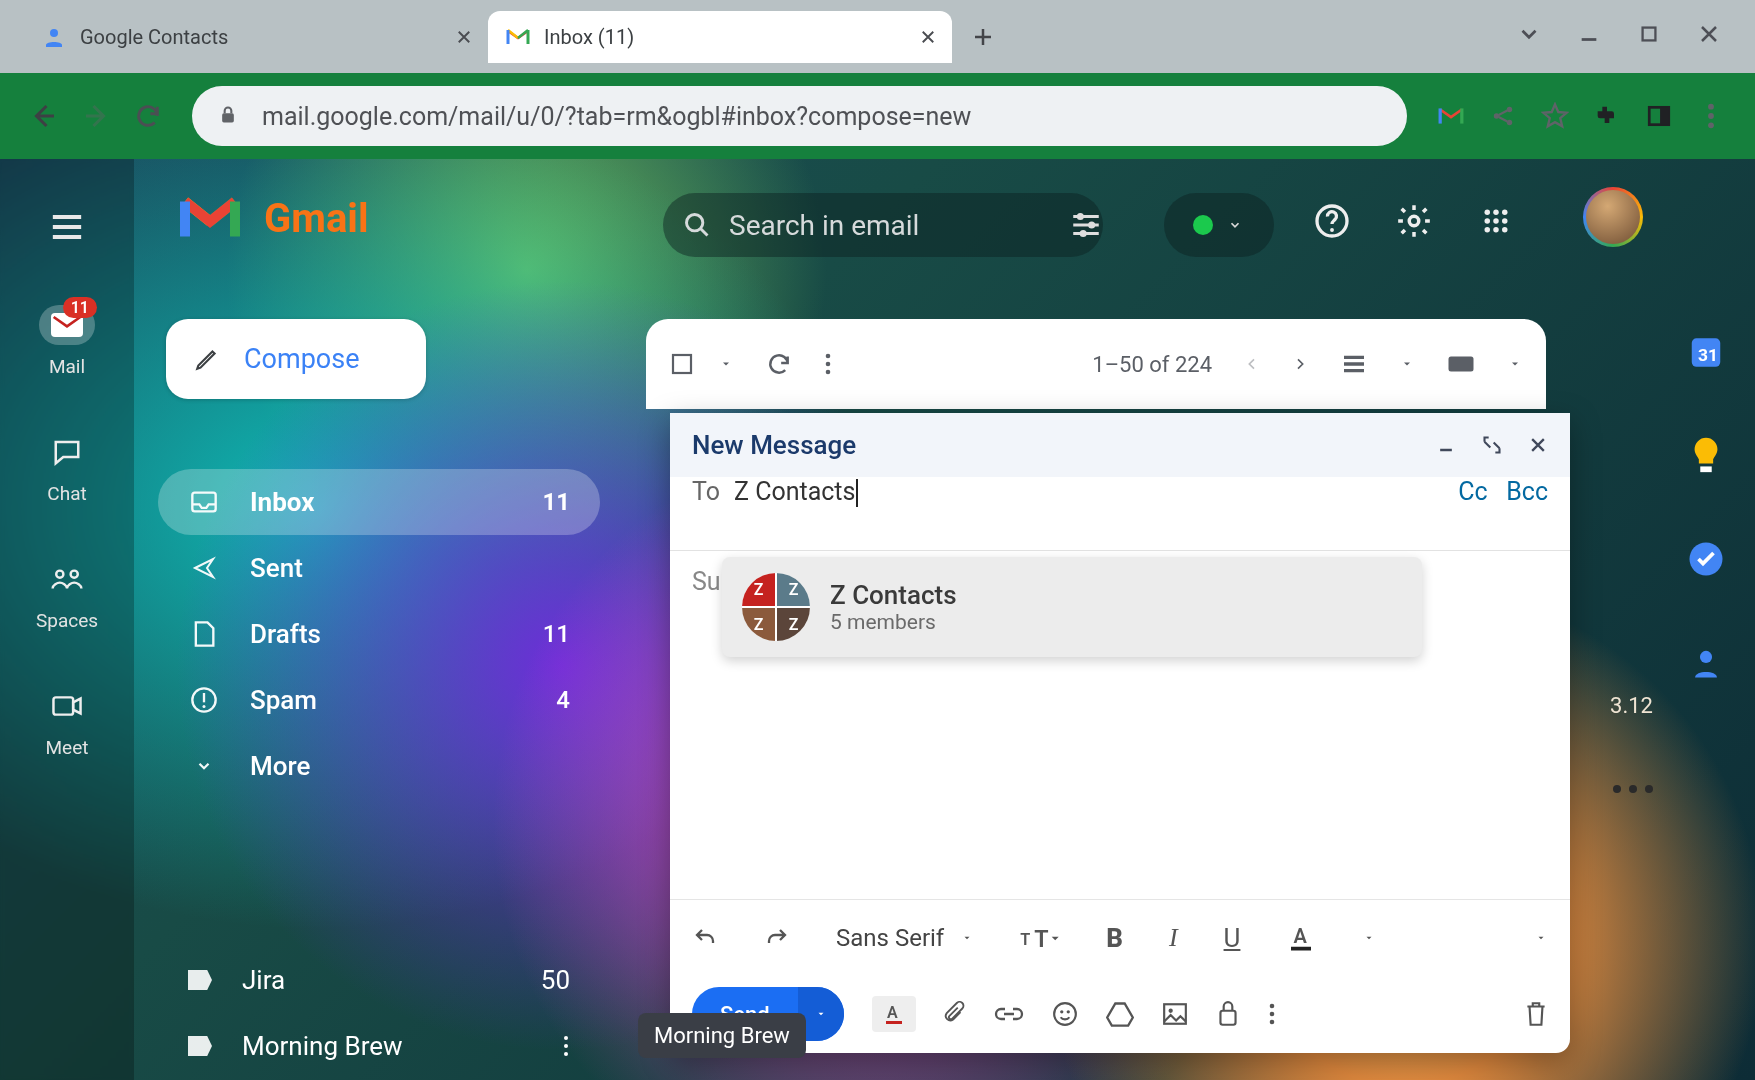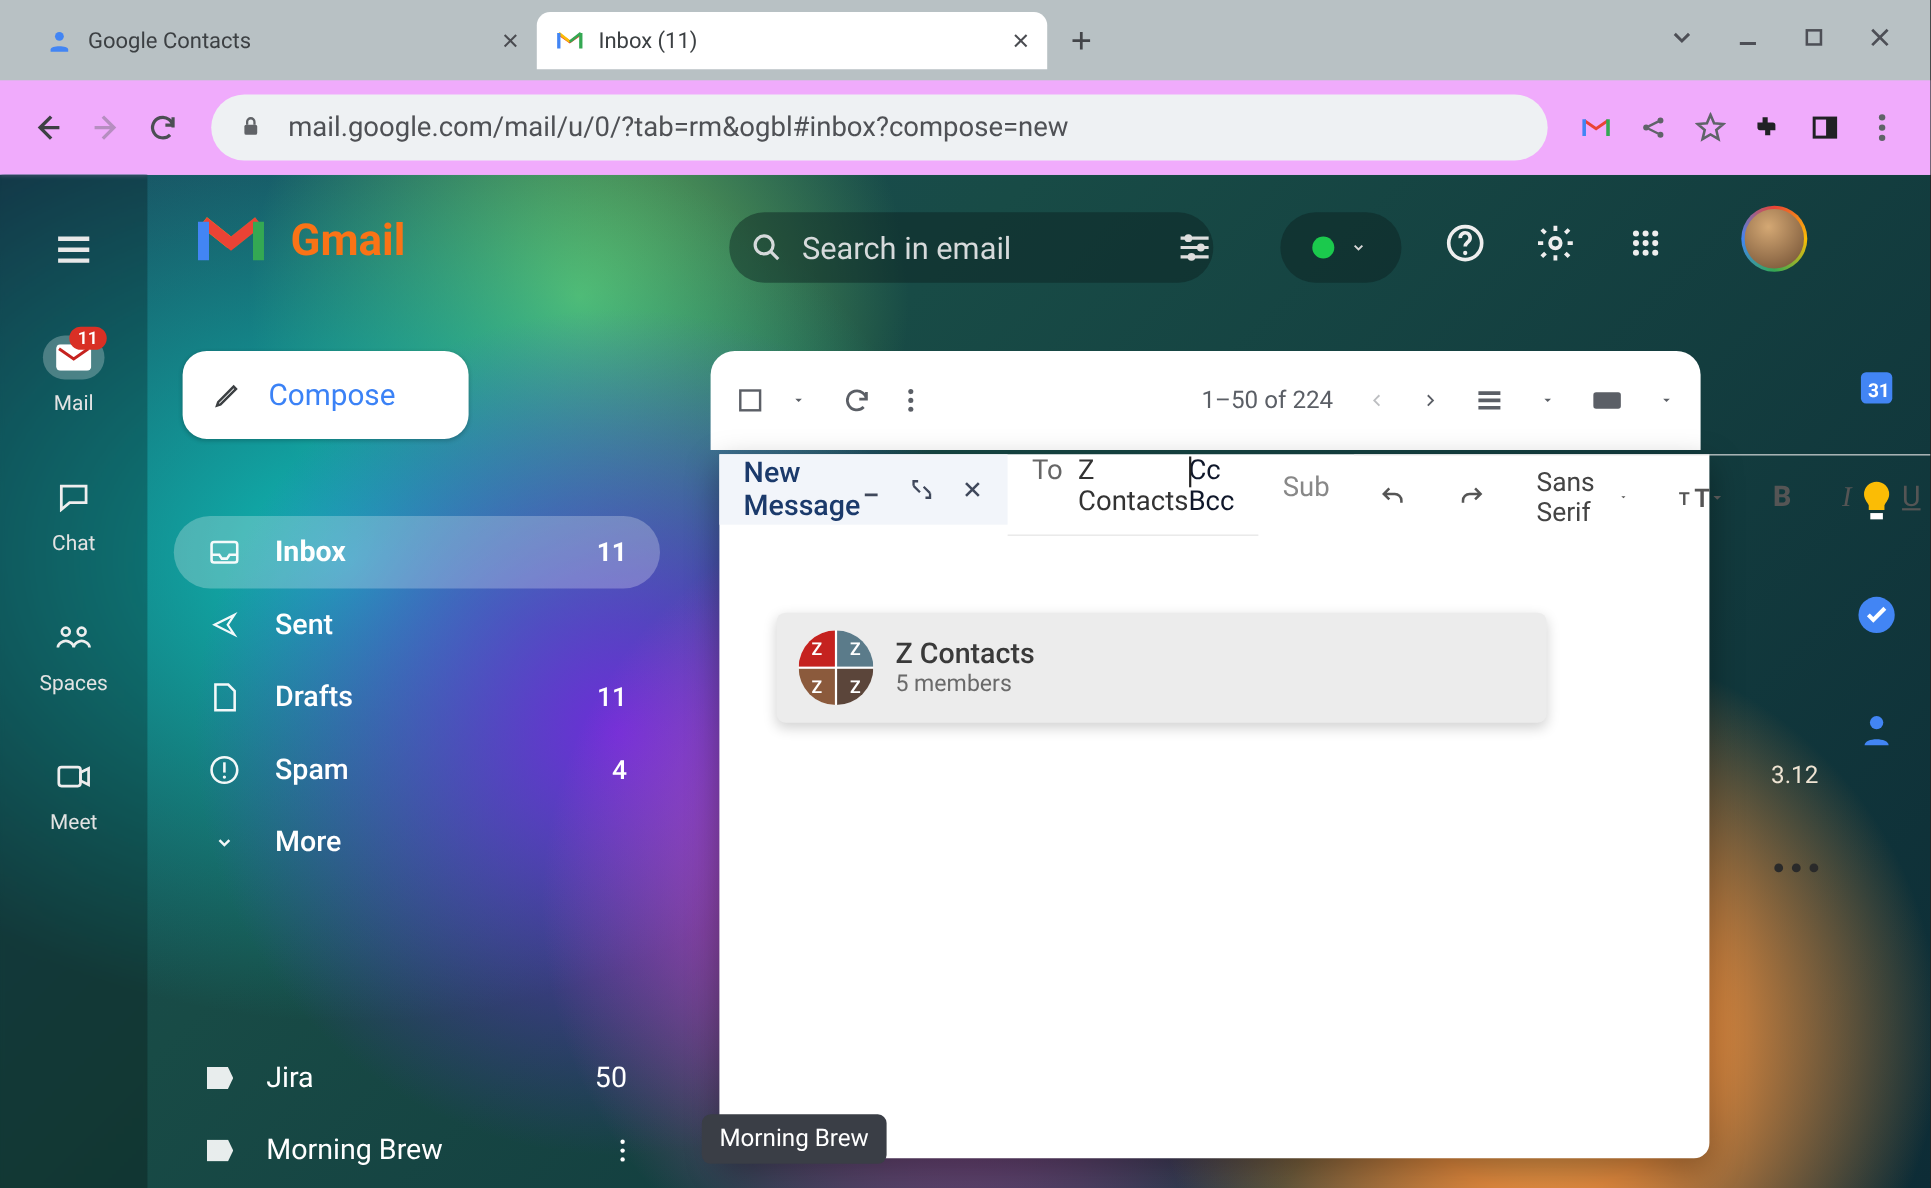--- a/index.html
+++ b/index.html
@@ -19,21 +19,21 @@
 .chrome{height:159px;background:var(--chrome-bg);display:flex;flex-direction:column}
 .tabstrip{display:flex;align-items:center;height:73px;padding-left:24px;}
 .tab{height:52px;display:flex;align-items:center;border-radius:12px 12px 0 0;padding:0 12px 0 18px;font-size:20px;color:#3c4043;width:464px;position:relative}
 .tab.active{background:var(--chrome-tab-active)}
 .tab .favicon{width:24px;height:24px;margin-right:14px;display:flex;align-items:center;justify-content:center}
 .tab .close{margin-left:auto;width:24px;height:24px;display:flex;align-items:center;justify-content:center}
 .tab-new{width:42px;height:42px;display:flex;align-items:center;justify-content:center;margin-left:10px}
 .win-ctl{margin-left:auto;display:flex;gap:32px;padding-right:32px;padding-bottom:6px}
 .win-ctl span{width:28px;height:28px;display:flex;align-items:center;justify-content:center;color:#4d4f56}
 
-.navbar{height:86px;background:#f0abfc;display:flex;align-items:center;padding:0 18px}
+.navbar{height:86px;background:#15803d;display:flex;align-items:center;padding:0 18px}
 .nav-icon{width:52px;height:52px;display:flex;align-items:center;justify-content:center;color:var(--icon-gray)}
 .omnibox{flex:1;height:60px;background:#eef1f3;border-radius:40px;display:flex;align-items:center;padding:0 26px;margin:0 18px;font-size:25px;color:var(--omni-text)}
 .omnibox .lock{width:22px;height:22px;color:#606367;margin-right:22px}
 
 
 .workspace{position:relative;height:921px;width:1755px;overflow:hidden}
 .bg{position:absolute;inset:0;
   background:
     radial-gradient(900px 900px at 80% 85%, #f4bb5e 0%, #e0893e 16%, rgba(0,0,0,0) 40%),
     radial-gradient(700px 700px at 50% 72%, #e84fc5 0%, rgba(232,79,197,0) 55%),
@@ -78,27 +78,27 @@
 .labels .item{height:66px;display:flex;align-items:center;padding:0 30px;font-size:26px}
 .labels .item .tag{width:24px;height:20px;background:rgba(255,255,255,.9);margin-right:30px;clip-path:polygon(0 0,80% 0,100% 50%,80% 100%,0 100%)}
 .labels .item .cnt{margin-left:auto}
 
 
 .mailtop{position:absolute;left:646px;top:160px;width:900px;height:90px;background:#fff;border-radius:22px 22px 0 0;display:flex;align-items:center;padding:0 24px;gap:32px;color:#5b5f66;font-size:22px}
 .mailtop .grp{display:flex;align-items:center;gap:24px}
 .mailtop .spacer{flex:1}
 
 
-.compose-win{position:absolute;left:654px;top:254px;width:900px;height:640px;background:#fff;border-radius:0 0 14px 14px;box-shadow:0 10px 30px rgba(0,0,0,.35);display:flex;flex-direction:row}
+.compose-win{position:absolute;left:670px;top:254px;width:900px;height:640px;background:#fff;border-radius:0 0 14px 14px;box-shadow:0 10px 30px rgba(0,0,0,.35);display:flex;flex-direction:column}
 .cw-title{height:64px;background:#f2f5fa;display:flex;align-items:center;padding:0 22px;font-size:26px;color:#1b3a6b;font-weight:500}
 .cw-title .acts{margin-left:auto;display:flex;gap:26px;color:#40485b}
 .cw-to{height:74px;border-bottom:1px solid #e2e2e2;display:flex;align-items:flex-start;padding:0 22px;font-size:25px;color:#666}
 .cw-to .toval{color:#333;margin-left:14px;position:relative}
 .cw-to .toval::after{content:"";position:absolute;right:-3px;top:2px;width:2px;height:28px;background:#222}
-.cw-to .ccb{margin-left:auto;color:#0f172a}
+.cw-to .ccb{margin-left:auto;color:#0369a1}
 .cw-sub{height:60px;display:flex;align-items:center;padding:0 22px;font-size:25px;color:#888}
 .cw-body{flex:1}
 .suggest{position:absolute;left:52px;top:144px;width:700px;height:100px;background:#ececec;border-radius:8px;box-shadow:0 4px 12px rgba(0,0,0,.18);display:flex;align-items:center;padding:0 20px;gap:20px}
 .suggest .chip{width:68px;height:68px;border-radius:50%;display:grid;grid-template-columns:1fr 1fr;grid-template-rows:1fr 1fr;overflow:hidden;gap:2px;background:#fff}
 .suggest .chip span{display:flex;align-items:center;justify-content:center;color:#fff;font-size:16px;font-weight:600}
 .suggest .txt{display:flex;flex-direction:column}
 .suggest .txt .t1{font-size:26px;color:#3a3a3a;font-weight:500}
 .suggest .txt .t2{font-size:21px;color:#6a6a6a}
 
 .fmt-bar{height:76px;border-top:1px solid #e5e5e5;display:flex;align-items:center;padding:0 22px;gap:46px;color:#555}

